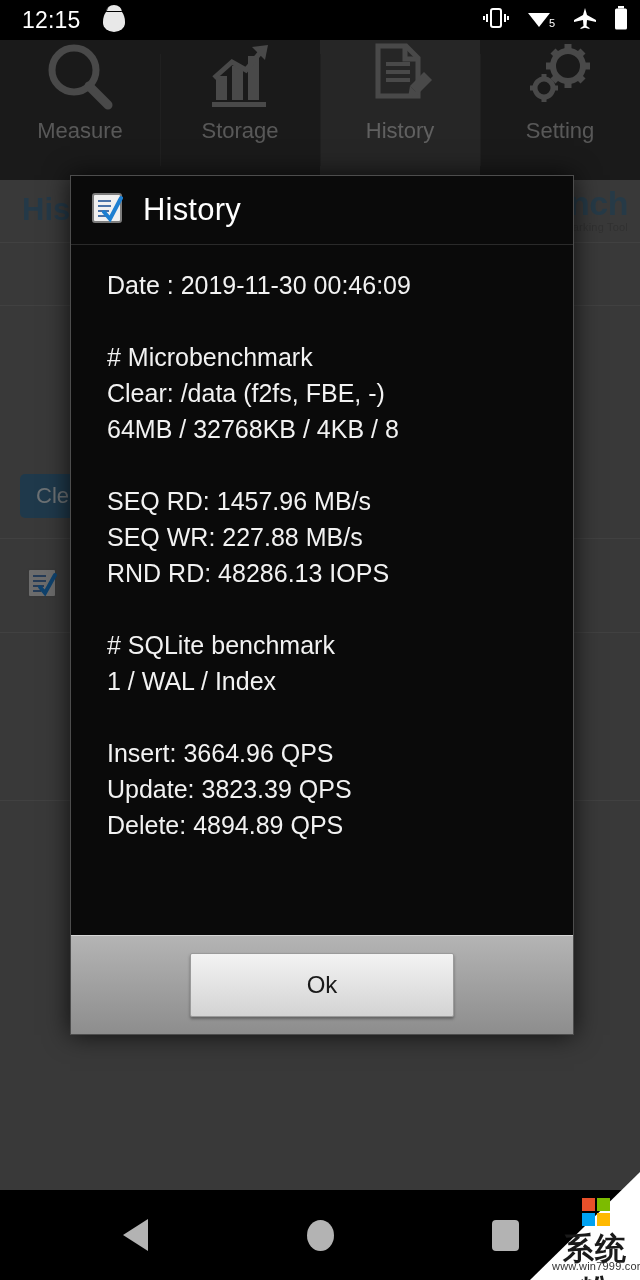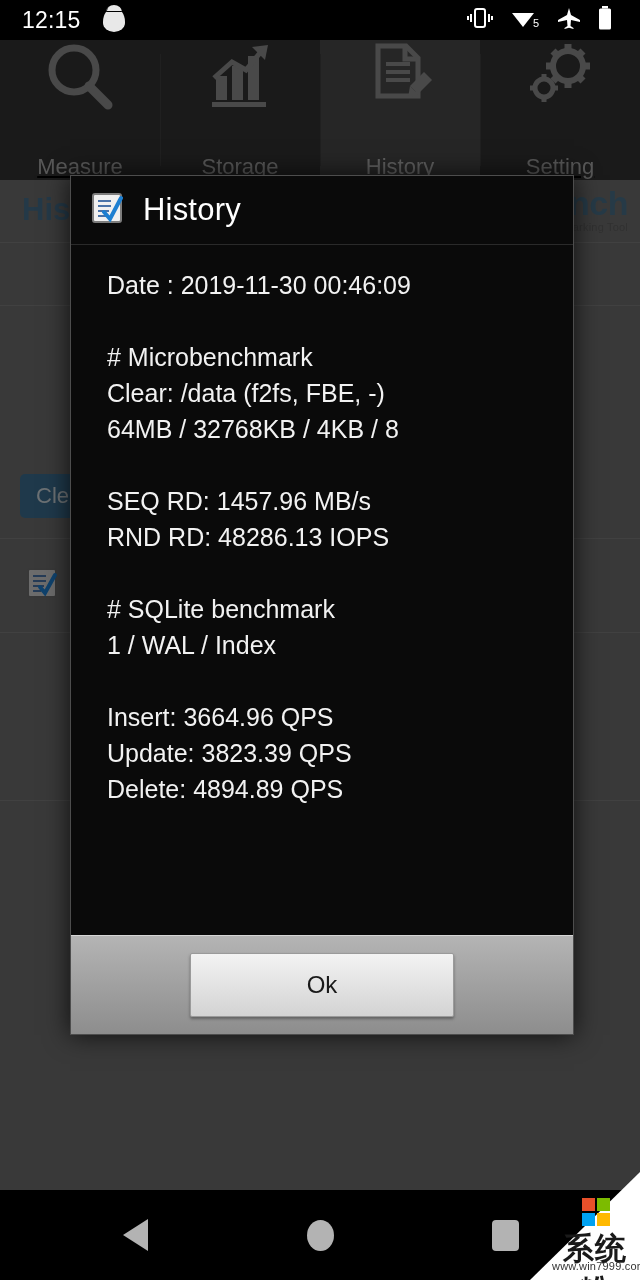--- a/index.html
+++ b/index.html
@@ -18,21 +18,21 @@
 
   
   #status-bar {
     position: absolute;
     left: 0; top: 0;
     width: 640px; height: 40px;
     background: #000;
     display: flex;
     align-items: center;
     box-sizing: border-box;
-    padding: 0 28px 0 22px;
+    padding: 0 12px 0 22px;
     z-index: 60;
     border-radius: 11px;
   }
   #status-clock {
     color: #fff;
     font-size: 23px;
     letter-spacing: 0.2px;
   }
   #status-app-icon {
     width: 22px; height: 24px;
@@ -71,24 +71,23 @@
   #tab-bar {
     display: flex;
     height: 140px;
     background: #333333;
   }
   .tab {
     flex: 1;
     display: flex;
     flex-direction: column;
     align-items: center;
-    justify-content: space-between;
+    justify-content: flex-start;
     position: relative;
     box-sizing: border-box;
-    text-decoration: underline;
   }
   .tab + .tab::before {
     content: "";
     position: absolute;
     left: 0; top: 14px;
     width: 1px; height: 112px;
     background: #3f3f3f;
   }
   .tab.selected {
     background: #4a4a4a;
@@ -497,20 +496,21 @@
   </div>
 
   <div id="dialog-body">
     <div class="dlg-line">Date : 2019-11-30 00:46:09</div>
     <div class="dlg-gap"></div>
     <div class="dlg-line"># Microbenchmark</div>
     <div class="dlg-line">Clear: /data (f2fs, FBE, -)</div>
     <div class="dlg-line">64MB / 32768KB / 4KB / 8</div>
     <div class="dlg-gap"></div>
     <div class="dlg-line">SEQ RD: 1457.96 MB/s</div>
+    <div class="dlg-line">SEQ WR: 227.88 MB/s</div>
     <div class="dlg-line">RND RD: 48286.13 IOPS</div>
     <div class="dlg-gap"></div>
     <div class="dlg-line"># SQLite benchmark</div>
     <div class="dlg-line">1 / WAL / Index</div>
     <div class="dlg-gap"></div>
     <div class="dlg-line">Insert: 3664.96 QPS</div>
     <div class="dlg-line">Update: 3823.39 QPS</div>
     <div class="dlg-line">Delete: 4894.89 QPS</div>
   </div>
 

